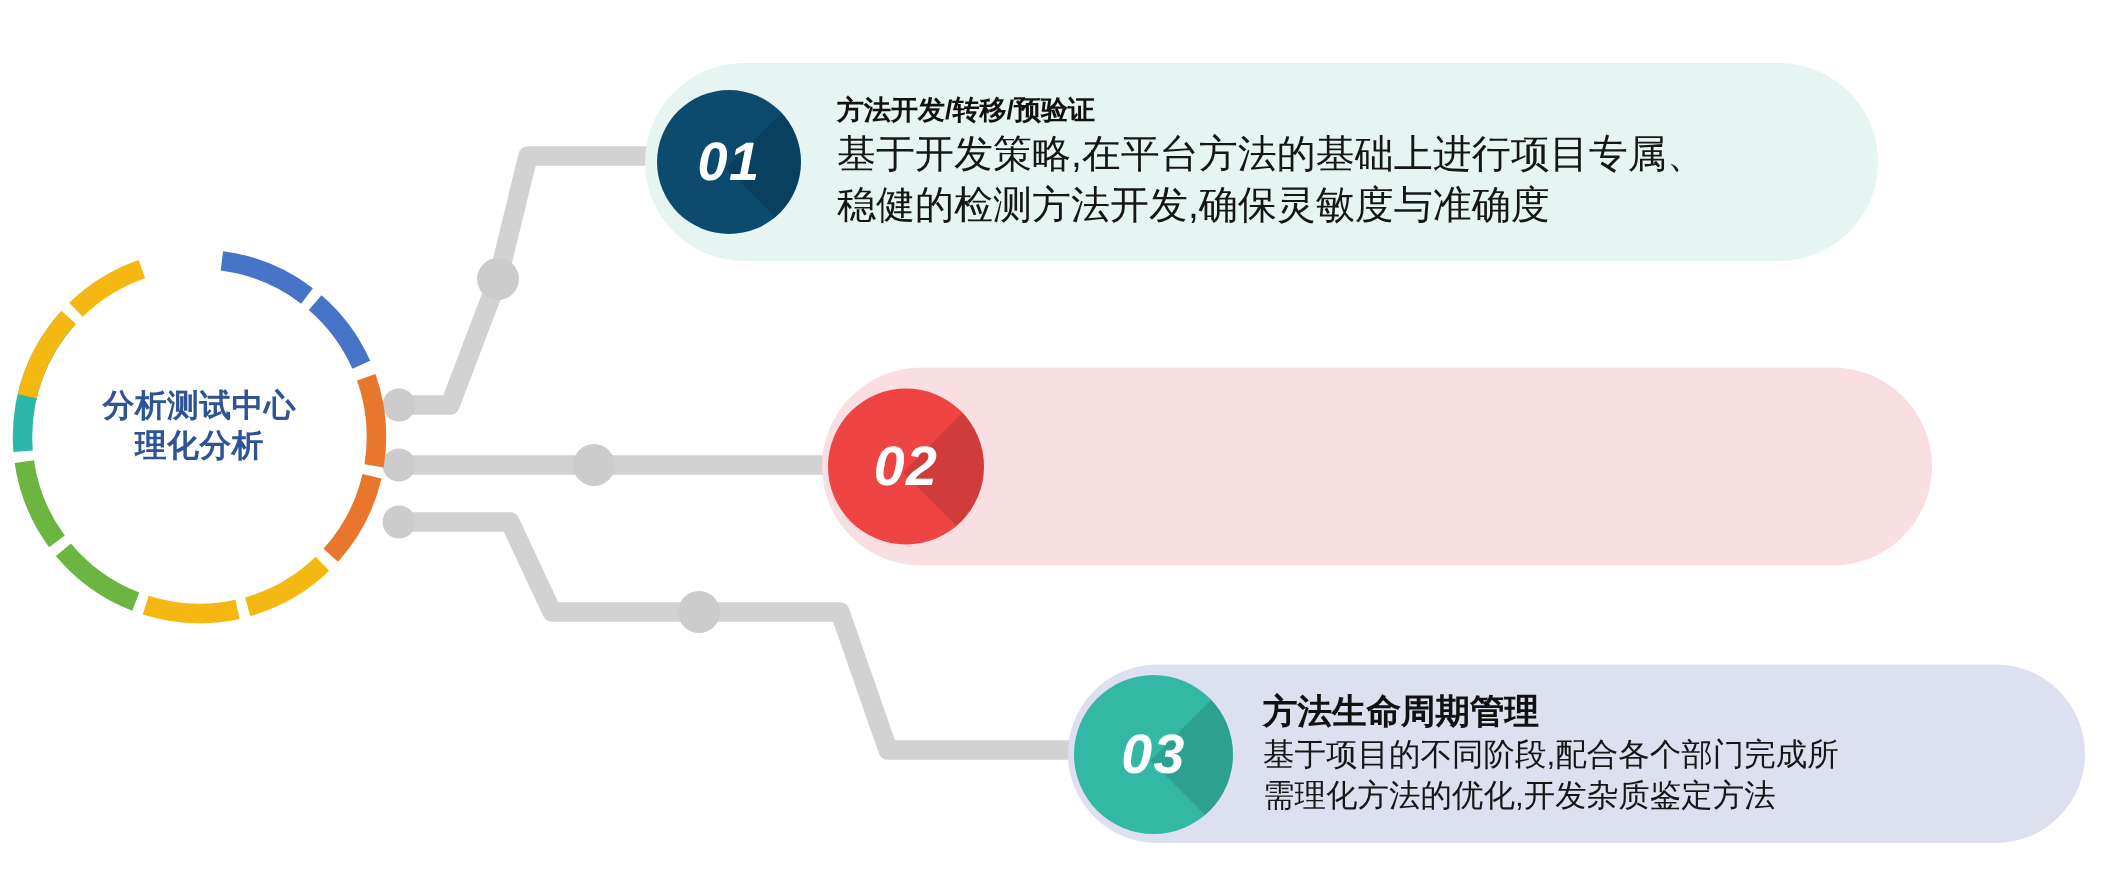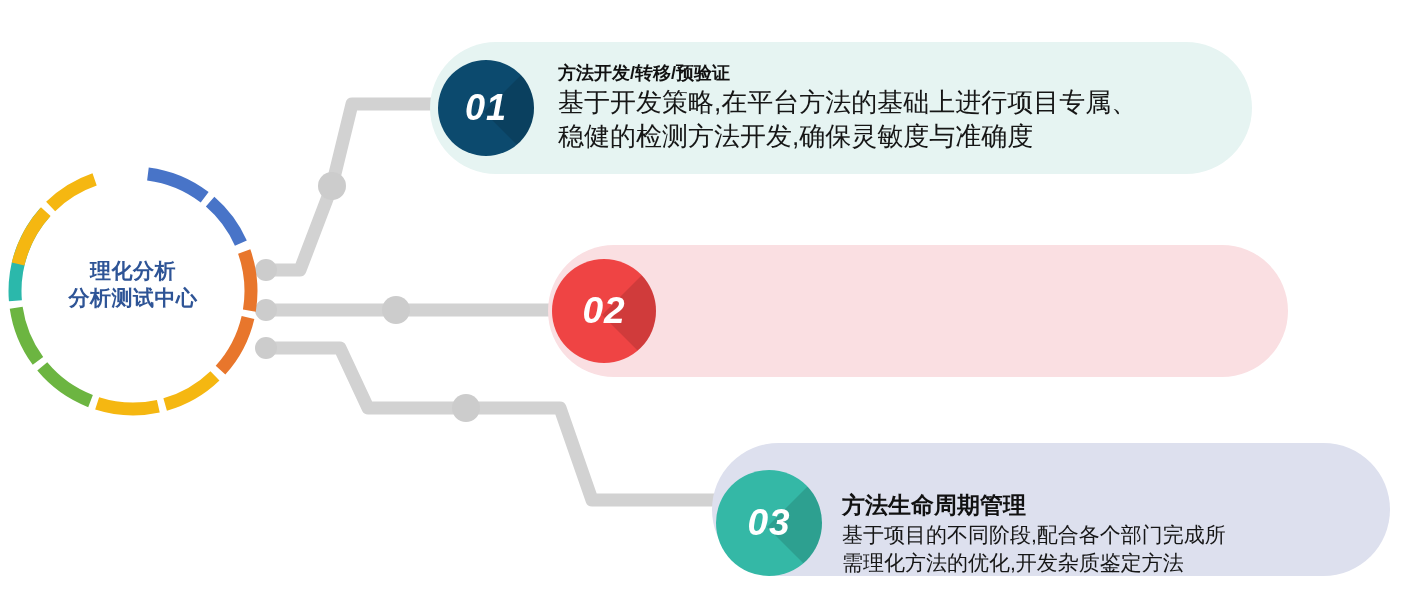--- a/index.html
+++ b/index.html
@@ -60,21 +60,21 @@
   
   #card-2{left:548px;top:245px;width:740px;height:132px;}
   #card-2 .pill{background:#fadfe2;}
   #card-2 .num{width:104px;height:104px;background:#ef4444;margin-left:4px;}
   #card-2 .num .glyph{font-size:37px;}
   #card-2 .txt{margin-left:22px;}
   #card-2 .title{font-size:23px;}
   #card-2 .body{font-size:22px;}
 
   
-  #card-3{left:712px;top:443px;width:678px;height:133px;align-items:flex-end;}
+  #card-3{left:712px;top:443px;width:678px;height:119px;}
   #card-3 .pill{background:#dde0ee;}
   #card-3 .num{width:106px;height:106px;background:#34b8a6;margin-left:4px;}
   #card-3 .num .glyph{font-size:37px;}
   #card-3 .txt{margin-left:20px;}
   #card-3 .title{font-size:23px;}
   #card-3 .body{font-size:21px;}
 </style>
 </head>
 <body>
 
@@ -112,22 +112,22 @@
         <circle cx="125" cy="125" r="118" stroke="#6cb541" stroke-dasharray="60 679" stroke-dashoffset="-414" transform="rotate(-90 125 125)"></circle>
         <circle cx="125" cy="125" r="118" stroke="#6cb541" stroke-dasharray="58 679" stroke-dashoffset="-481" transform="rotate(-90 125 125)"></circle>
 
         <circle cx="125" cy="125" r="118" stroke="#2bb8ab" stroke-dasharray="96 679" stroke-dashoffset="-546" transform="rotate(-90 125 125)"></circle>
 
         <circle cx="125" cy="125" r="118" stroke="#f5b711" stroke-dasharray="52 679" stroke-dashoffset="-650" transform="rotate(-90 125 125)"></circle>
         <circle cx="125" cy="125" r="118" stroke="#f5b711" stroke-dasharray="60 679" stroke-dashoffset="-583" transform="rotate(-90 125 125)"></circle>
       </g>
     </svg>
     <div id="hub-label">
+      <span>分析测试中心</span>
       <span>理化分析</span>
-      <span>分析测试中心</span>
     </div>
   </div>
 
   <div id="card-1" class="card">
     <div class="pill"></div>
     <div class="num">
       <div class="shadow" style="left:46px;top:52px;width:140px;height:58px;"></div>
       <span class="glyph">01</span>
     </div>
     <div class="txt">

